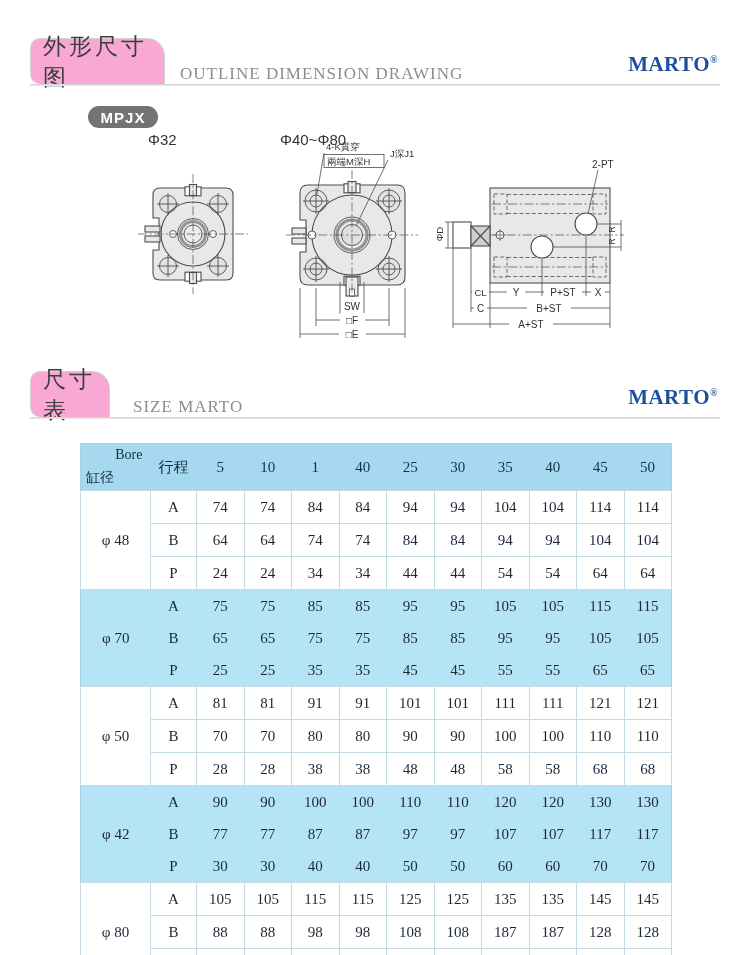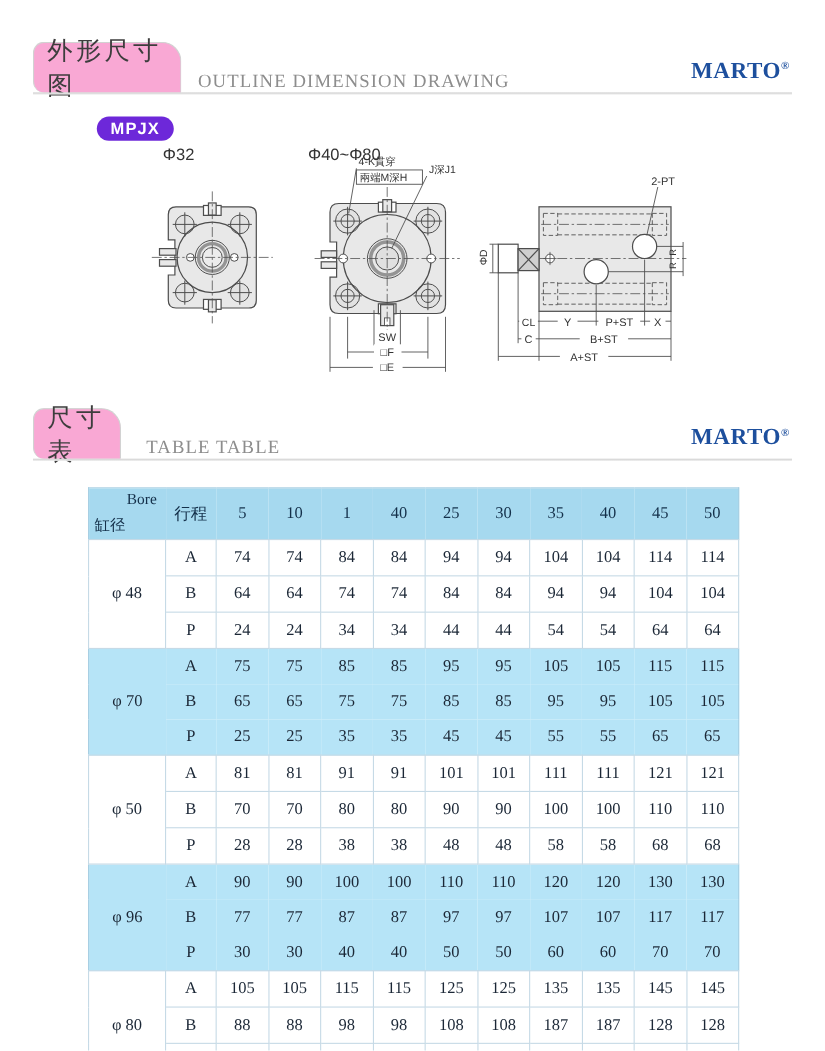--- a/index.html
+++ b/index.html
@@ -14,21 +14,21 @@
     border-radius:10px 18px 0 10px;
     font-family:"Liberation Serif",serif;font-size:23px;color:#3d3d3d;
     display:flex;align-items:center;padding-left:12px;letter-spacing:3px;
     background:#f9a8d4;box-sizing:border-box;
   }
   .hrule{height:2px;background:linear-gradient(#d0d0d0,#ececec);}
   .subtitle{font-family:"Liberation Serif",serif;color:#8d8d8d;font-size:17px;letter-spacing:1px;}
   .brand{font-family:"Liberation Serif",serif;font-weight:bold;color:#1d4f9d;font-size:21px;letter-spacing:.5px;text-align:center;}
   .brand sup{font-size:10px;vertical-align:super;}
   .badge{
-    background:#6d28d9;color:#fff;border-radius:12px;font-size:15px;font-weight:bold;
+    background:#737373;color:#fff;border-radius:12px;font-size:15px;font-weight:bold;
     display:flex;align-items:center;justify-content:center;letter-spacing:1px;
   }
   
   table.size{
     border-collapse:collapse;table-layout:fixed;width:592px;
     font-family:"Liberation Serif",serif;color:#1b2736;
     border:1px solid #a8cfe3;
   }
   table.size col.c-bore{width:70px;}
   table.size col.c-dim{width:46px;}
@@ -251,21 +251,21 @@
       <rect x="409" y="187" width="44" height="13" fill="#fff" stroke="none"></rect>
       <text x="431" y="198" font-size="10" text-anchor="middle" stroke="none">A+ST</text>
     </g>
   </g>
 </svg>
 
 <div class="abs title-box" style="left:30px;top:371px;width:80px;height:46px;">
   <span>尺寸表</span>
 </div>
 <div class="abs hrule" style="left:30px;top:417px;width:690px;"></div>
-<div class="abs subtitle" style="left:133px;top:397px;">TABLE TABLE</div>
+<div class="abs subtitle" style="left:133px;top:397px;">SIZE MARTO</div>
 <div class="abs brand" style="right:32px;top:385px;">
   <span>MARTO</span><sup>®</sup>
 </div>
 
 <table class="size abs" style="left:80px;top:443px;">
   <colgroup>
       <col class="c-bore">
       <col class="c-dim">
     </colgroup>
   <thead>
@@ -402,21 +402,21 @@
         <td>38</td>
         <td>38</td>
         <td>48</td>
         <td>48</td>
         <td>58</td>
         <td>58</td>
         <td>68</td>
         <td>68</td>
       </tr>
       <tr class="hl">
-        <td rowspan="3">φ 96</td>
+        <td rowspan="3">φ 42</td>
         <td>A</td>
         <td>90</td>
         <td>90</td>
         <td>100</td>
         <td>100</td>
         <td>110</td>
         <td>110</td>
         <td>120</td>
         <td>120</td>
         <td>130</td>

